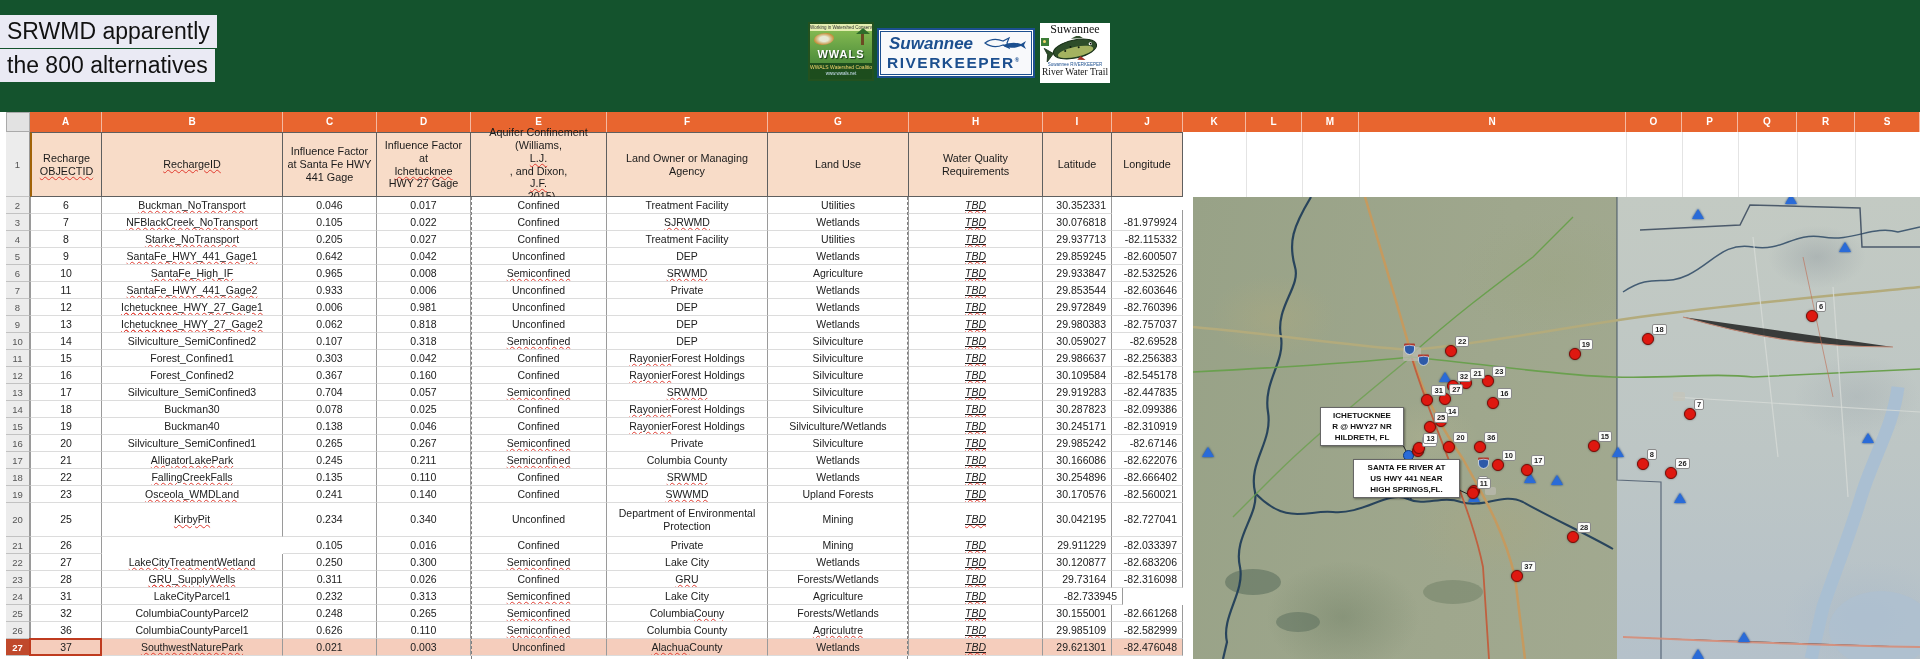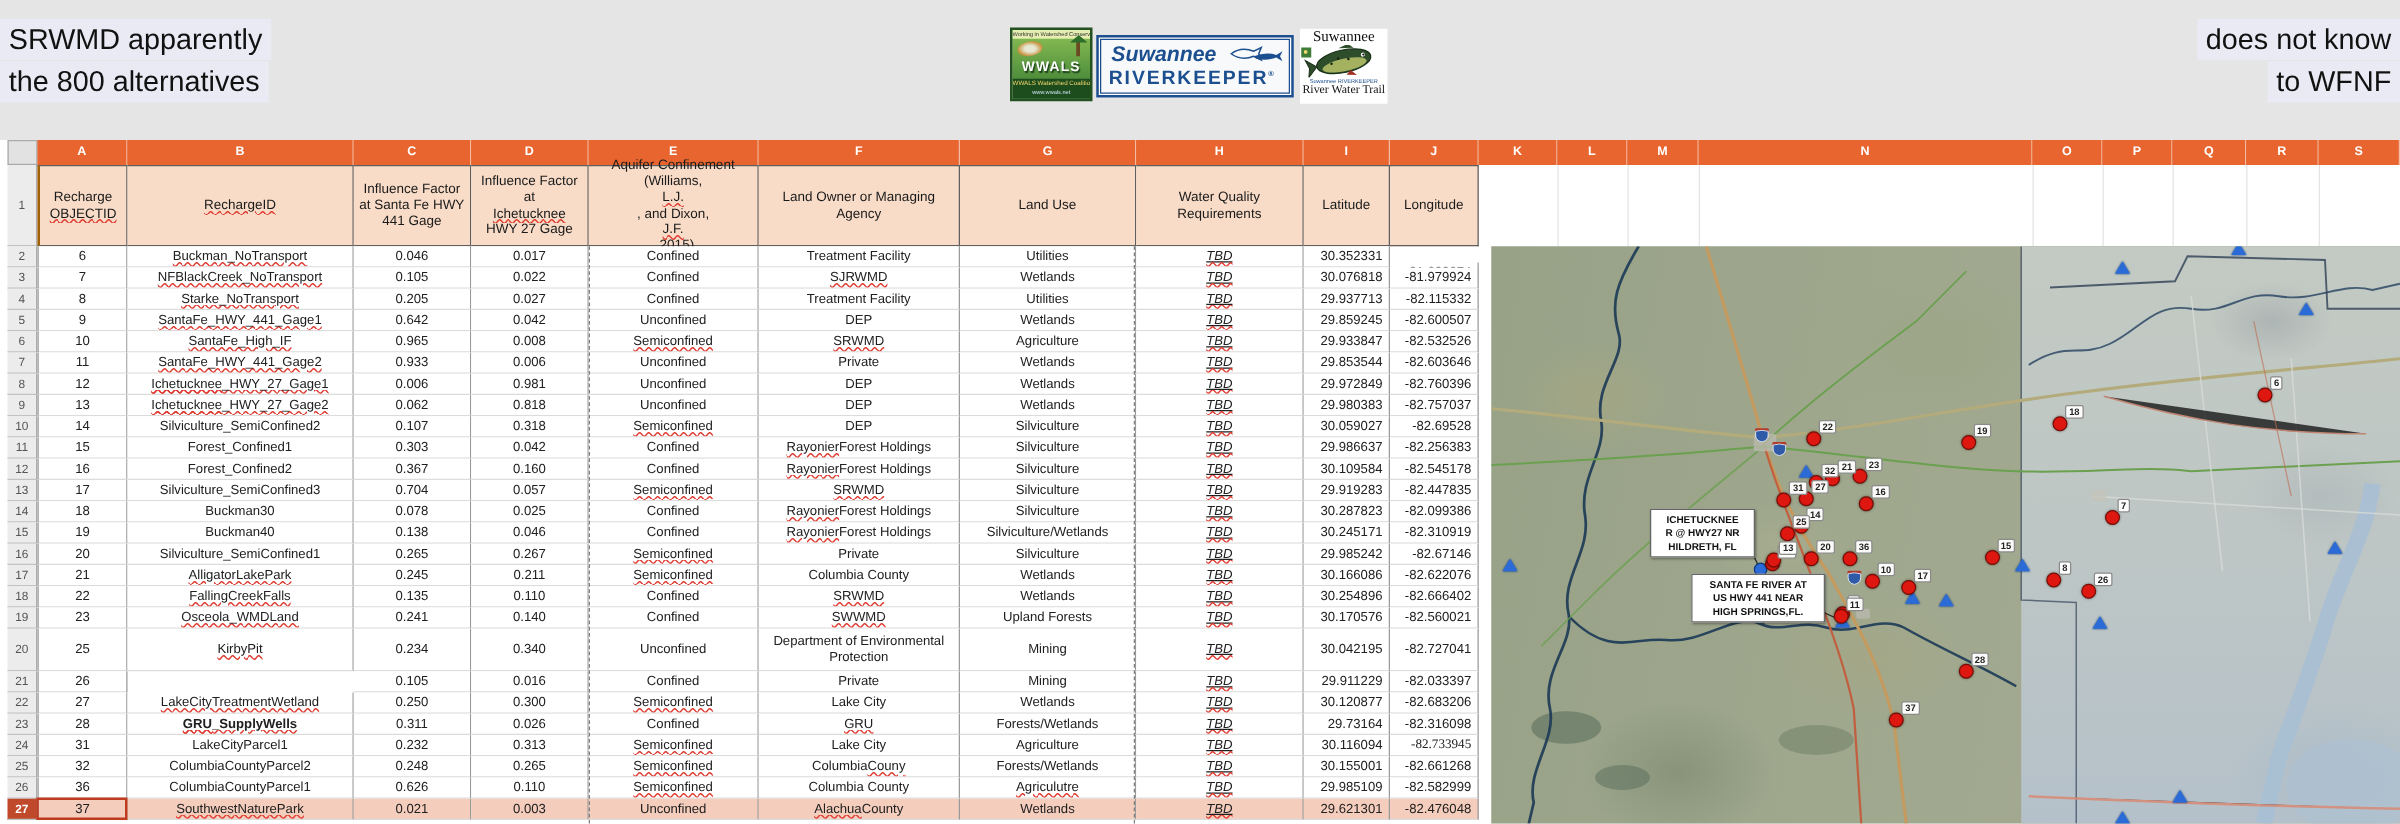--- a/index.html
+++ b/index.html
@@ -1,20 +1,20 @@
 <!DOCTYPE html>
 <html><head>
 <meta charset="utf-8">
 <style>
   html,body{margin:0;padding:0;width:1920px;height:659px;overflow:hidden;background:#fff;
     font-family:"Liberation Sans", sans-serif;}
   #root{position:relative;width:1920px;height:659px;background:#fff;}
 
   
-  #banner{position:absolute;left:0;top:0;width:1920px;height:112px;background:#e5e5e5;}
+  #banner{position:absolute;left:0;top:0;width:1920px;height:112px;background:#14532d;}
   .note{position:absolute;top:14px;font-size:23px;color:#111;line-height:31px;}
   .note span{display:table;background:#EAEAF4;padding:1px 7px;margin:1px 0;}
   #note-left{left:0;}
   #note-right{right:0;text-align:right;}
   #note-right span{margin-left:auto;}
 
   
   .logo{position:absolute;overflow:hidden;}
   #logo-wwals{left:808px;top:22px;width:66px;height:59px;border:2px solid #23511f;
     background:linear-gradient(180deg,#8ec155 0%,#57953f 60%,#3c7a33 100%);box-sizing:border-box;}
@@ -97,24 +97,20 @@
 </style>
 </head>
 <body>
 
 <div id="root">
 
   <div id="banner">
     <div id="note-left" class="note">
       <span>SRWMD apparently</span>
       <span>the 800 alternatives</span>
-    </div>
-    <div id="note-right" class="note">
-      <span>does not know</span>
-      <span>to WFNF</span>
     </div>
 
     <div id="logo-wwals" class="logo">
       <span class="tag">Working in Watershed Conservation</span>
       <span class="art"></span>
       <span class="palm"></span>
       <span class="wname">WWALS</span>
       <span class="wfoot">
         <span>WWALS Watershed Coalition</span>
         <span class="url">www.wwals.net</span>
@@ -514,21 +510,21 @@
         <span class="sq">Semiconfined</span>
       </div>
       <div class="dc" style="left: 607px; width: 161px; top: 554px; height: 17px;">Lake City</div>
       <div class="dc" style="left: 768px; width: 141px; top: 554px; height: 17px;">Wetlands</div>
       <div class="dc" style="left: 909px; width: 134px; top: 554px; height: 17px;">
         <span class="tbd"><span class="sq">TBD</span></span>
       </div>
       <div class="dc numr" style="left: 1043px; width: 69px; top: 554px; height: 17px;">30.120877</div>
       <div class="dc numr" style="left: 1112px; width: 71px; top: 554px; height: 17px;">-82.683206</div>
       <div class="dc first" style="left: 30px; width: 72px; top: 571px; height: 17px;">28</div>
-      <div class="dc" style="left: 102px; width: 181px; top: 571px; height: 17px; font-weight: bold;">
+      <div class="dc" style="left: 102px; width: 181px; top: 571px; height: 17px;">
         <span class="sq"><span class="sq">GRU</span>_SupplyWells</span>
       </div>
       <div class="dc" style="left: 283px; width: 94px; top: 571px; height: 17px;">0.311</div>
       <div class="dc" style="left: 377px; width: 94px; top: 571px; height: 17px;">0.026</div>
       <div class="dc" style="left: 471px; width: 136px; top: 571px; height: 17px;">Confined</div>
       <div class="dc" style="left: 607px; width: 161px; top: 571px; height: 17px;">
         <span class="sq">GRU</span>
       </div>
       <div class="dc" style="left: 768px; width: 141px; top: 571px; height: 17px;">Forests/Wetlands</div>
       <div class="dc" style="left: 909px; width: 134px; top: 571px; height: 17px;">
@@ -542,21 +538,21 @@
       <div class="dc" style="left: 377px; width: 94px; top: 588px; height: 17px;">0.313</div>
       <div class="dc" style="left: 471px; width: 136px; top: 588px; height: 17px;">
         <span class="sq">Semiconfined</span>
       </div>
       <div class="dc" style="left: 607px; width: 161px; top: 588px; height: 17px;">Lake City</div>
       <div class="dc" style="left: 768px; width: 141px; top: 588px; height: 17px;">Agriculture</div>
       <div class="dc" style="left: 909px; width: 134px; top: 588px; height: 17px;">
         <span class="tbd"><span class="sq">TBD</span></span>
       </div>
       <div class="dc numr" style="left: 1043px; width: 69px; top: 588px; height: 17px;">30.116094</div>
-      <div class="dc numr" style="left: 1112px; width: 71px; top: 588px; height: 17px; font-family: Liberation Serif, serif;">-82.733945</div>
+      <div class="dc numr" style="left: 1052px; width: 71px; top: 588px; height: 17px;">-82.733945</div>
       <div class="dc first" style="left: 30px; width: 72px; top: 605px; height: 17px;">32</div>
       <div class="dc" style="left: 102px; width: 181px; top: 605px; height: 17px;">ColumbiaCountyParcel2</div>
       <div class="dc" style="left: 283px; width: 94px; top: 605px; height: 17px;">0.248</div>
       <div class="dc" style="left: 377px; width: 94px; top: 605px; height: 17px;">0.265</div>
       <div class="dc" style="left: 471px; width: 136px; top: 605px; height: 17px;">
         <span class="sq">Semiconfined</span>
       </div>
       <div class="dc" style="left: 607px; width: 161px; top: 605px; height: 17px;">Columbia <span class="sq">Couny</span></div>
       <div class="dc" style="left: 768px; width: 141px; top: 605px; height: 17px;">Forests/Wetlands</div>
       <div class="dc" style="left: 909px; width: 134px; top: 605px; height: 17px;">

